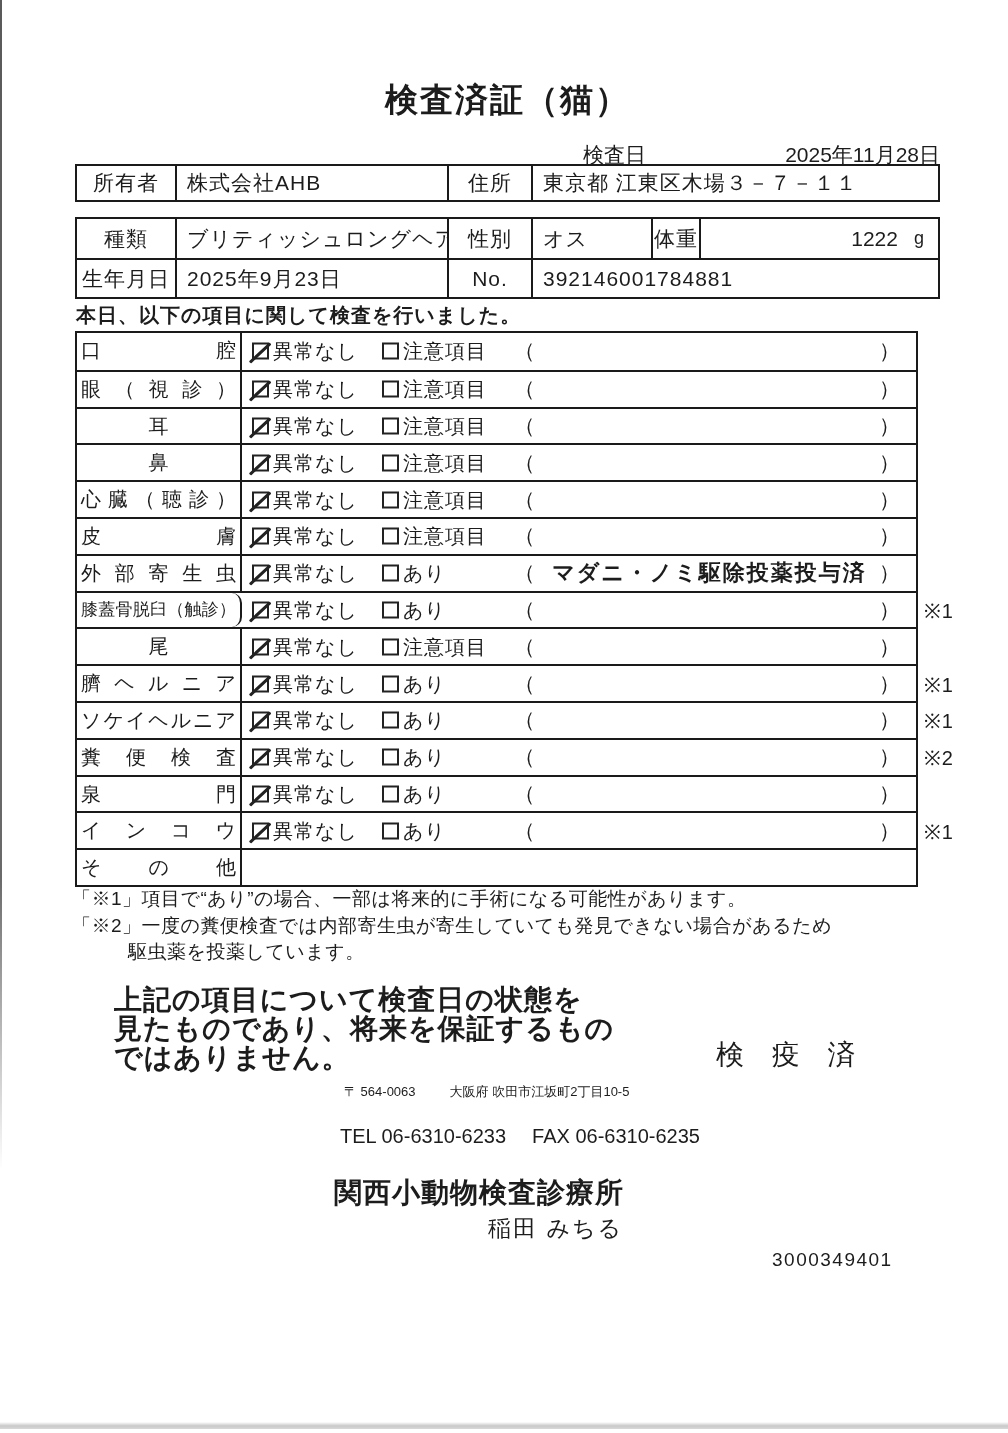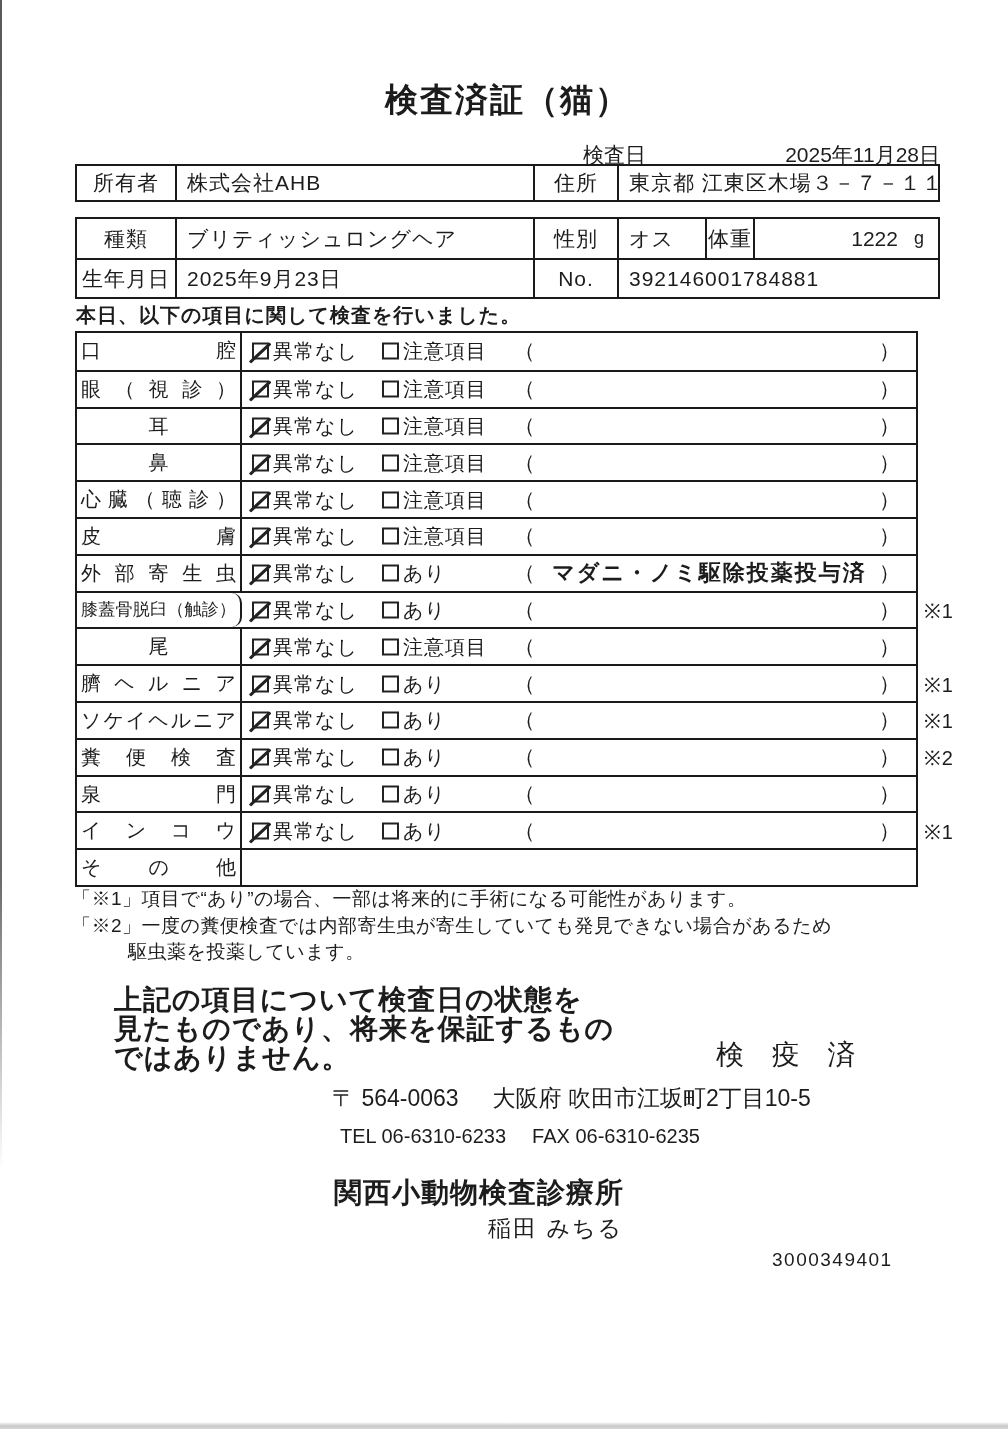--- a/index.html
+++ b/index.html
@@ -21,21 +21,21 @@
 
   .tbl { position:absolute; left:75px; width:865px; border:2px solid #1a1a1a; background:#fff; }
   .owner-tbl { top:164px; height:38px; display:flex; }
   .animal-tbl { top:217px; }
   .trow { display:flex; height:39px; }
   .trow + .trow { border-top:2px solid #1a1a1a; }
   .cell { display:flex; align-items:center; font-size:21px; overflow:hidden; white-space:nowrap; }
   .cell.br { border-right:2px solid #1a1a1a; }
   .lab { justify-content:center; letter-spacing:1px; }
   .val { padding-left:10px; letter-spacing:1px; }
-  .w100 { width:100px; } .w336 { width:358px; } .w84 { width:84px; } .w96 { width:88px; } .w60 { width:48px; }
+  .w100 { width:100px; } .w336 { width:272px; } .w84 { width:84px; } .w96 { width:120px; } .w60 { width:48px; }
   .flex1 { flex:1; }
   .weight-cell { flex:1; justify-content:flex-end; padding-right:14px; }
   .weight-unit { font-size:18px; margin-left:16px; }
 
   .intro { position:absolute; left:76px; top:302px; font-size:20px; font-weight:600; letter-spacing:1px; }
 
   .exam-tbl { position:absolute; left:75px; top:331px; width:843px; border:2px solid #1a1a1a; background:#fff; }
   .erow { display:flex; height:36.8px; position:relative; }
   .erow + .erow { border-top:2px solid #1a1a1a; }
   .elabel { width:165px; border-right:2px solid #1a1a1a; font-size:20px;
@@ -58,21 +58,21 @@
 
   .footnotes { position:absolute; left:72px; top:886px; font-size:19px; line-height:26.5px;
     font-weight:500; letter-spacing:0.5px; }
   .footnotes .indent { padding-left:56px; }
 
   .disclaimer { position:absolute; left:78px; top:985px; font-size:28px; font-weight:700;
     line-height:29px; letter-spacing:1px;margin-left:36px; }
 
   .stamp { position:absolute; left:716px; top:1036px; font-size:28px; font-weight:500; letter-spacing:10px; }
 
-  .clinic-postal { position:absolute; left:332px; top:1083px; font-size:23px; display:flex; }
+  .clinic-postal { position:absolute; left:344px; top:1083px; font-size:13px; display:flex; }
   .clinic-postal .addr { margin-left:34px; }
   .clinic-tel { position:absolute; left:340px; top:1125px; font-size:20px; display:flex; }
   .clinic-tel .fax { margin-left:26px; }
   .clinic-name { position:absolute; left:334px; top:1174px; font-size:28px; font-weight:600; letter-spacing:1px;text-align:right; }
   .clinic-vet { position:absolute; left:488px; top:1213px; font-size:23px; letter-spacing:2px; }
   .clinic-serial { position:absolute; left:772px; top:1249px; font-size:19px; letter-spacing:1.5px; }
 </style>
 </head>
 <body>
 

